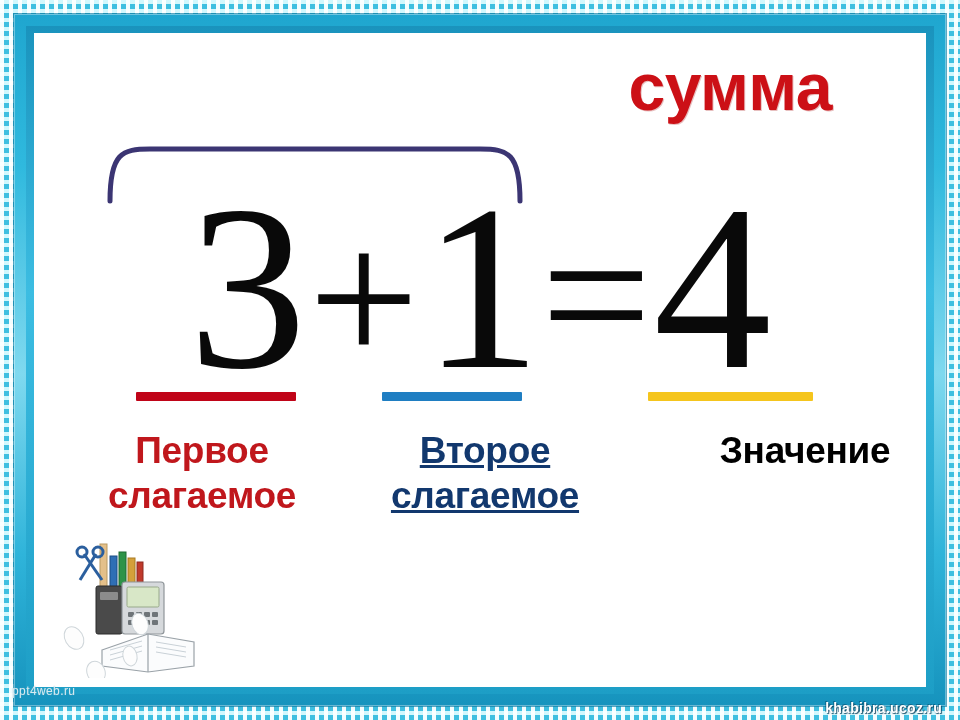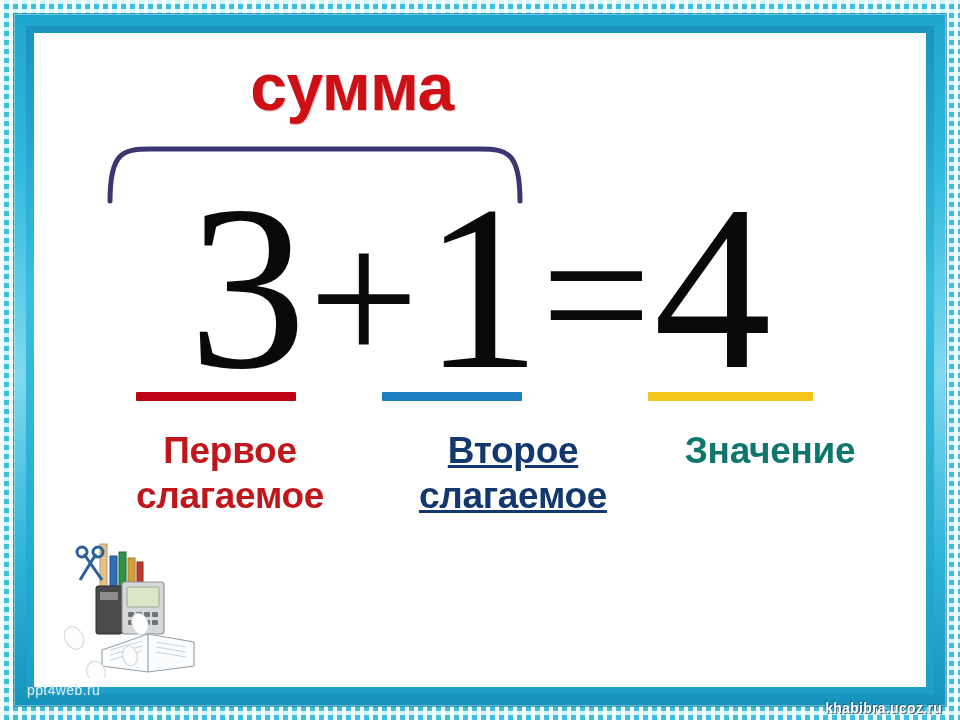--- a/index.html
+++ b/index.html
@@ -70,21 +70,21 @@
     width: 892px; height: 654px;
     background: #ffffff;
     box-shadow: inset 0 0 0 1px rgba(255,255,255,1);
   }
 
   
   #title {
     position: absolute;
     left: 0; right: 0;
     top: 54px;
-    text-align: center;
+    text-align: right;
     font-size: 66px;
     font-weight: bold;
     line-height: 1;
     letter-spacing: -0.5px;
     color: #cc1016;
     text-shadow: 1px 1px 0 rgba(160,0,0,.25);
     user-select: none;
   }
   
   #title-inner { display: inline-block; transform: translateX(-128px); }
@@ -147,53 +147,52 @@
     top: 392px;
     height: 9px;
   }
 
   
   #labels {
     position: absolute;
     left: 0; right: 0;
     top: 428px;
     height: 130px;
-    margin-left: 28px;
   }
   .label {
     position: absolute;
     text-align: center;
     font-size: 37px;
     font-weight: bold;
     line-height: 1.22;
     letter-spacing: -0.3px;
     user-select: none;
   }
   .label .l2 { display: block; }
   #label-first  { left: 42px;  width: 320px; color: #c0171c; }
   #label-second { left: 340px; width: 290px; color: #12386e; text-decoration: underline; }
-  #label-value  { left: 592px; width: 300px; color: #0f766e; }
+  #label-value  { left: 655px; width: 300px; color: #000000; }
 
   
   #clipart {
     position: absolute;
     left: 44px;
     top: 538px;
     width: 210px;
     height: 140px;
     user-select: none;
   }
   #clipart svg { display: block; width: 100%; height: 100%; }
 
   
   #watermark-left {
     position: absolute;
-    left: 27px;
+    left: 12px;
     bottom: 22px;
-    font-size: 14px;
+    font-size: 12px;
     letter-spacing: .4px;
     color: rgba(255,255,255,.75);
     text-shadow: 0 0 1px rgba(120,180,200,.9);
     user-select: none;
   }
   #watermark-right {
     position: absolute;
     right: 18px;
     bottom: 4px;
     font-size: 14px;

